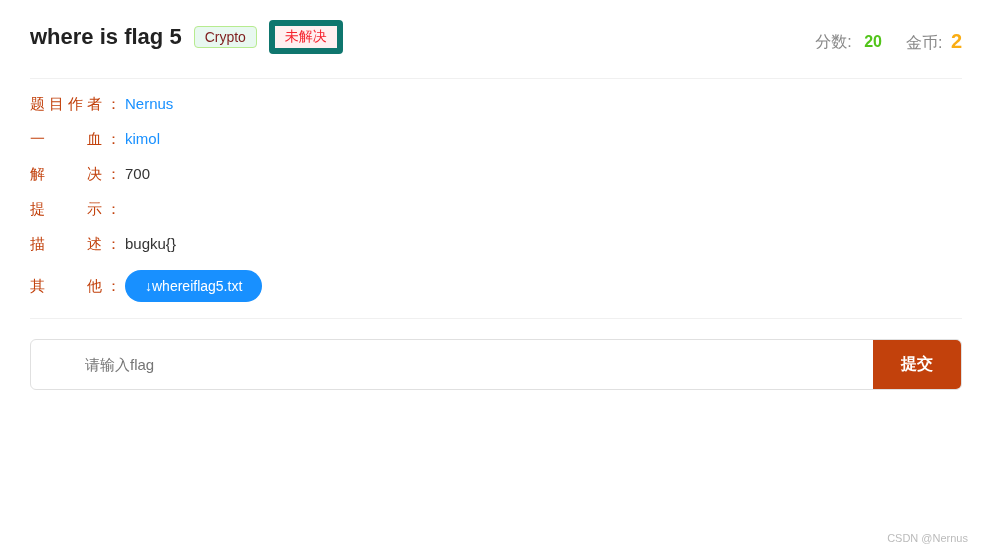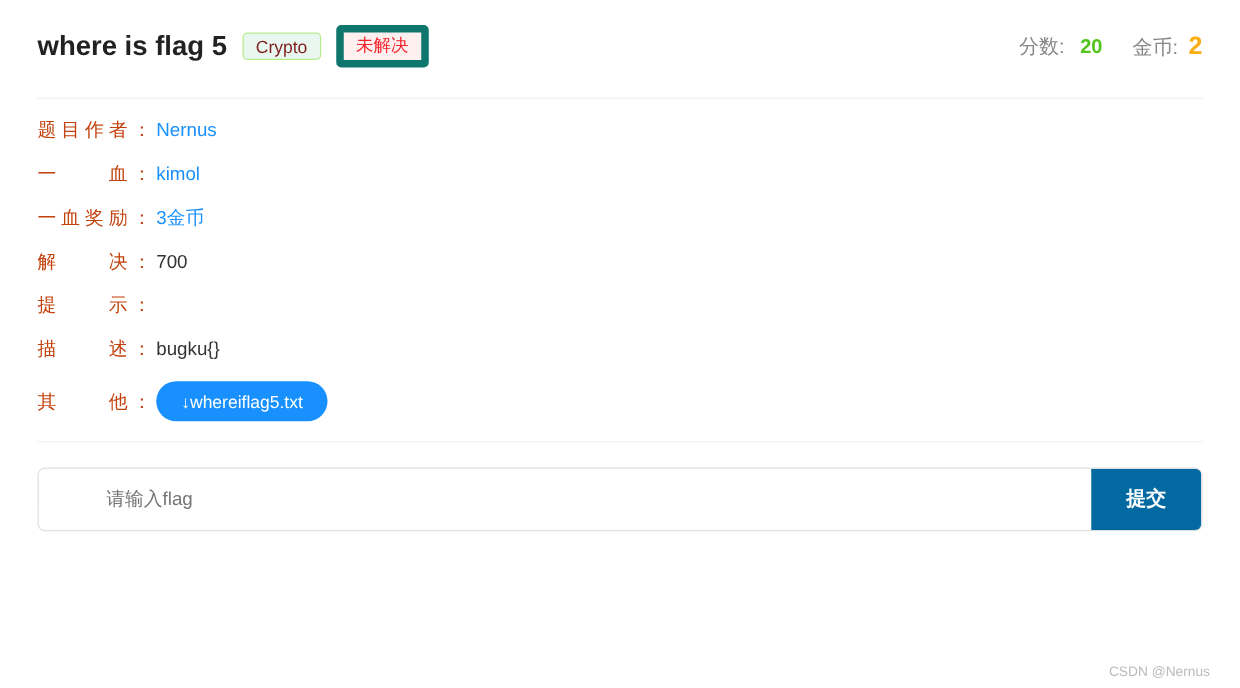--- a/index.html
+++ b/index.html
@@ -11,21 +11,21 @@
       min-height: 550px;
       position: relative;
     }
 
     .main-container {
       padding: 20px 30px;
     }
 
     .header-row {
       display: flex;
-      align-items: center;
+      align-items: flex-end;
       margin-bottom: 24px;
       justify-content: space-between;
     }
 
     .title-area {
       display: flex;
       align-items: center;
       gap: 12px;
     }
 
@@ -136,21 +136,21 @@
       flex: 1;
       border: none;
       outline: none;
       padding: 14px 16px;
       font-size: 15px;
       color: #aaa;
       background: #fff;
     }
 
     .submit-btn {
-      background: #0369a1;
+      background: #c2410c;
       color: #fff;
       border: none;
       padding: 14px 28px;
       font-size: 16px;
       font-weight: bold;
       cursor: pointer;
       white-space: nowrap;
     }
 
     .watermark {
@@ -189,24 +189,20 @@
   <div class="info-section">
     <span class="info-label">题目作者：</span>
     <span class="info-value">Nernus</span>
   </div>
 
   <div class="info-section">
     <span class="info-label">一　　血：</span>
     <span class="info-value">kimol</span>
   </div>
 
-  <div class="info-section">
-    <span class="info-label">一血奖励：</span>
-    <span class="info-value">3金币</span>
-  </div>
 
   <div class="info-section">
     <span class="info-label">解　　决：</span>
     <span class="info-value-plain">700</span>
   </div>
 
   <div class="info-section">
     <span class="info-label">提　　示：</span>
     <span class="info-value-plain"></span>
   </div>

